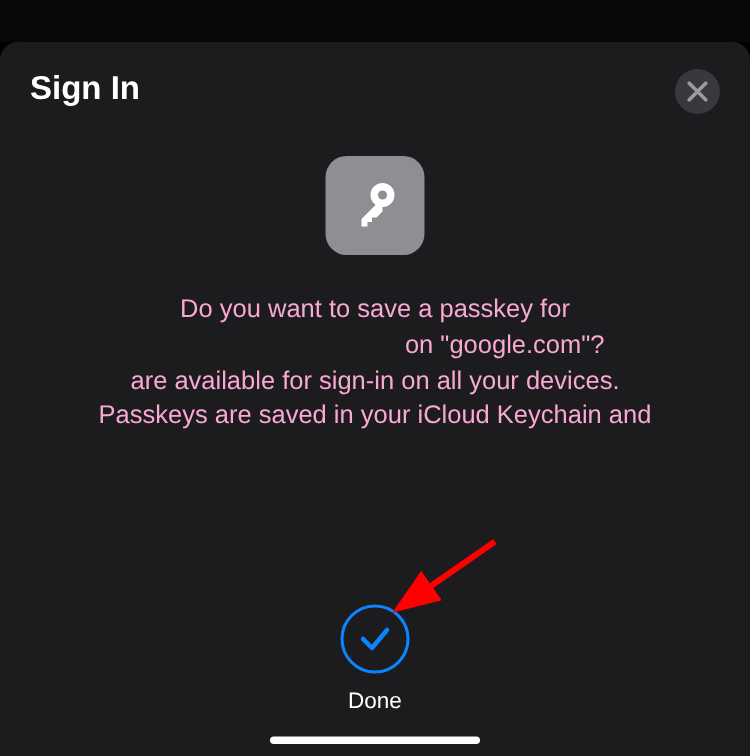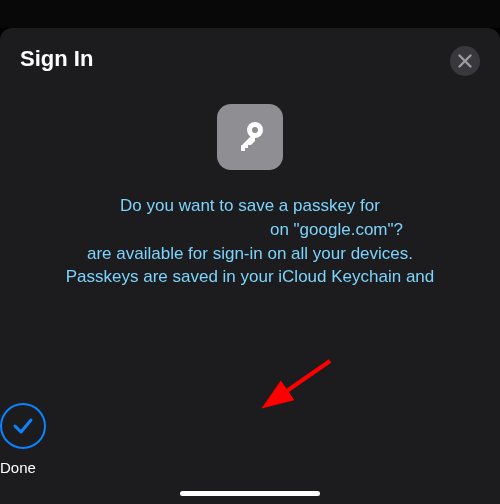--- a/index.html
+++ b/index.html
@@ -70,33 +70,34 @@
       justify-content: center;
     }
     .key-icon-box svg {
       width: 40px;
       height: 40px;
     }
     .body-text {
       text-align: center;
       font-size: 17px;
       line-height: 1.4;
-      color: #7dd3fc;
+      color: #f9a8d4;
       padding: 0 4px;
     }
     .body-text .line {
       display: block;
     }
     .confirm-area {
       position: absolute;
       left: 0;
       right: 0;
       bottom: 28px;
       display: flex;
       flex-direction: column;
+      align-items: center;
       gap: 10px;
     }
     .check-circle {
       width: 46px;
       height: 46px;
       border-radius: 50%;
       border: 2.5px solid #0a84ff;
       display: flex;
       align-items: center;
       justify-content: center;

